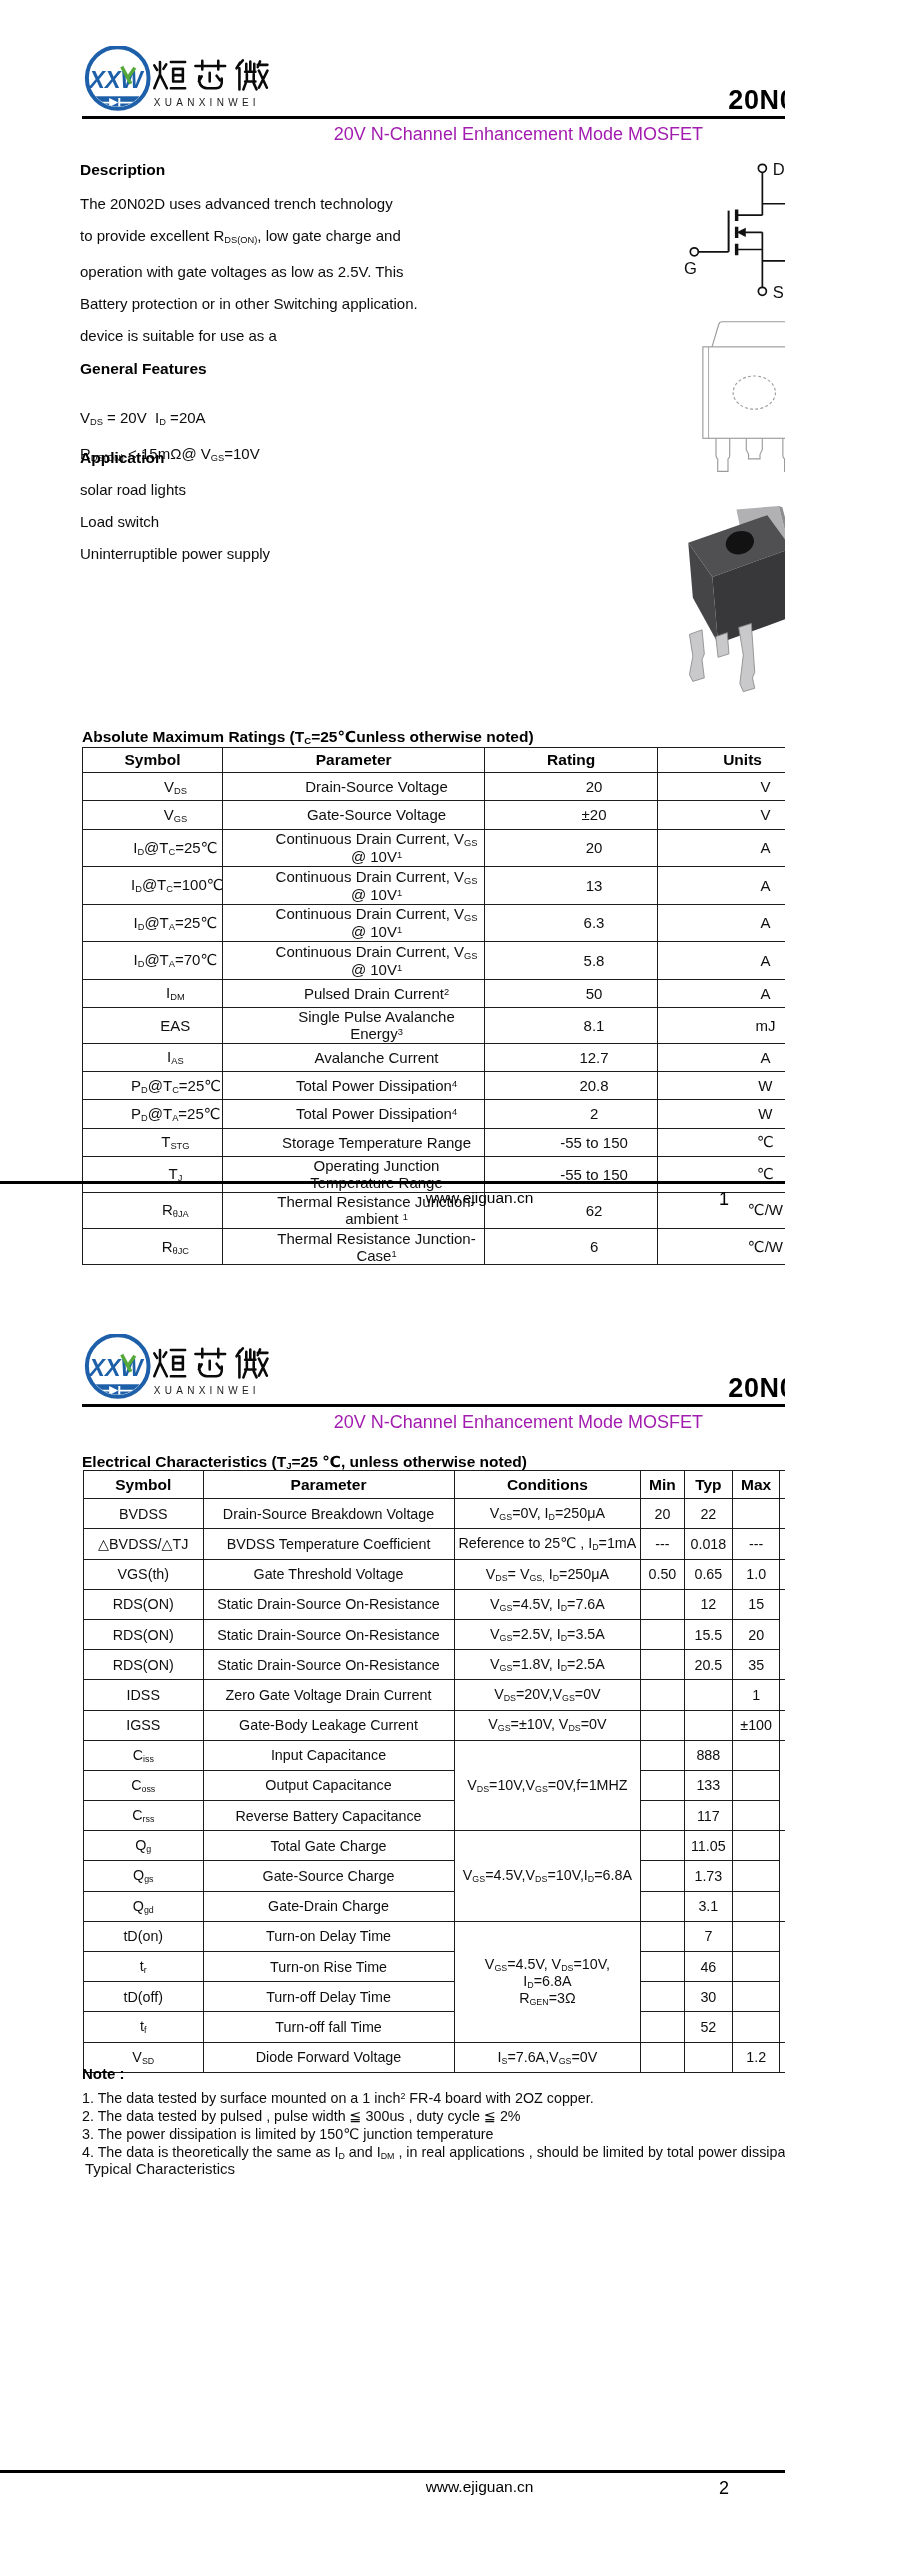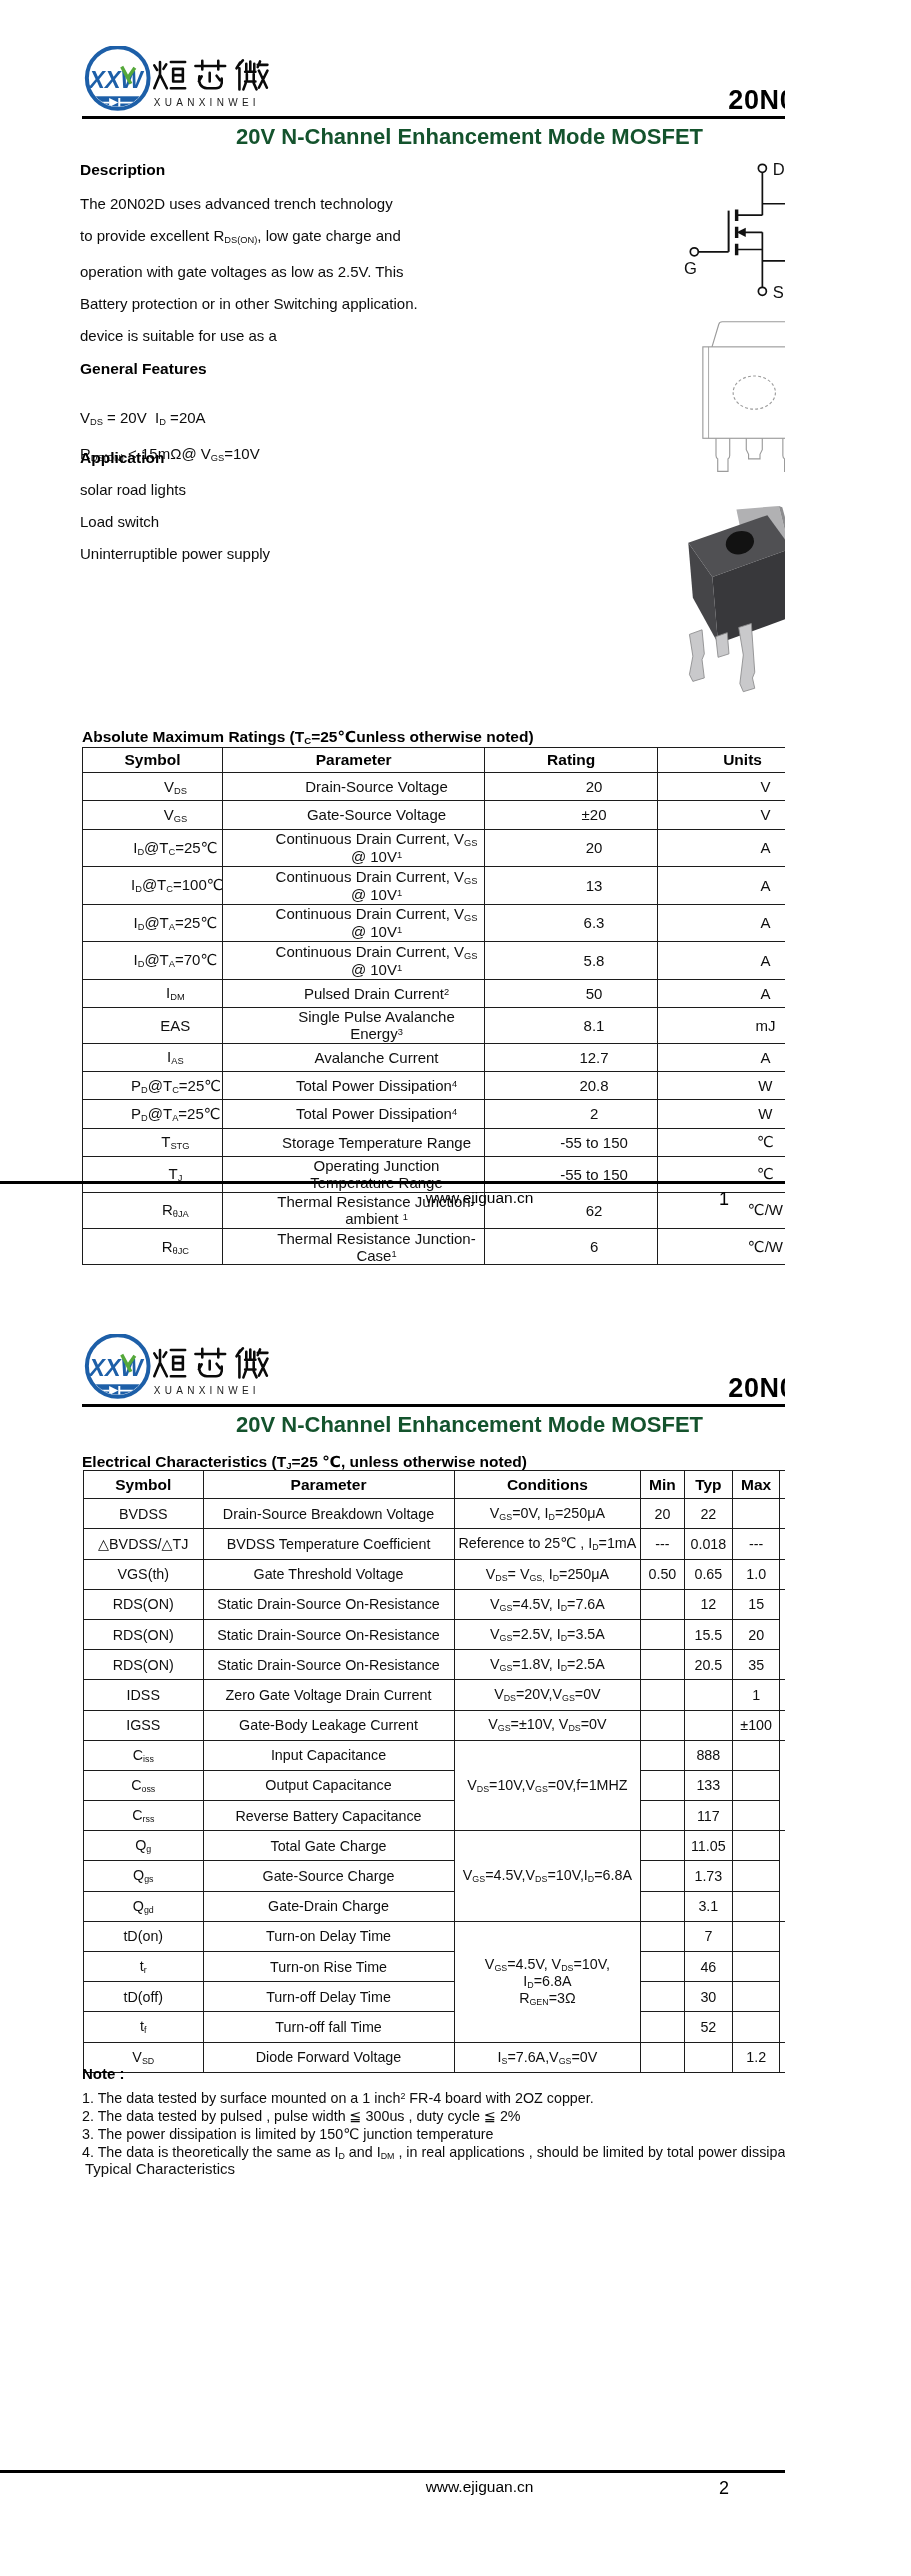--- a/index.html
+++ b/index.html
@@ -1,21 +1,21 @@
 <!DOCTYPE html>
 <html style="font-size:9.2px"><head>
 <meta charset="utf-8">
 <style>
   html,body{margin:0;padding:0;background:#fff;}
   body{width:911px;font-family:"Liberation Sans","DejaVu Sans",sans-serif;color:#111;}
   .page{position:relative;width:785px;height:1288px;background:#fff;overflow:hidden;}
   .abs{position:absolute;}
   .sech{font-weight:700;font-size:15.5px;color:#000;white-space:nowrap;}
   .partno{font-weight:700;font-size:27px;letter-spacing:0.6px;text-align:right;line-height:1;color:#000;}
-  .subtitle{font-weight:700;font-size:22px;white-space:nowrap;color:#14532d;}
+  .subtitle{font-weight:400;font-size:18px;white-space:nowrap;color:#a21caf;}
   .hrule{background:#000;height:2.9px;}
   .frule{background:#000;height:2.9px;left:0;width:911px;}
   .furl{font-size:15.5px;text-align:center;color:#000;}
   .fpage{font-size:18px;color:#000;}
   .bodylines .line{font-size:15px;line-height:32px;white-space:nowrap;color:#0c0c0c;}
   .notelines .line{font-size:14.3px;line-height:18px;white-space:nowrap;color:#0c0c0c;}
   table{border-collapse:collapse;table-layout:fixed;width:100%;}
   th,td{border:1.1px solid #1c1c1c;text-align:center;vertical-align:middle;padding:0.6px 2.3px;font-size:15px;color:#0f0f0f;overflow:hidden;}
   th{font-weight:700;font-size:15.5px;color:#000;}
   .t1 th{height:23px;} .t1 td{height:26px;padding-left:48px;}

